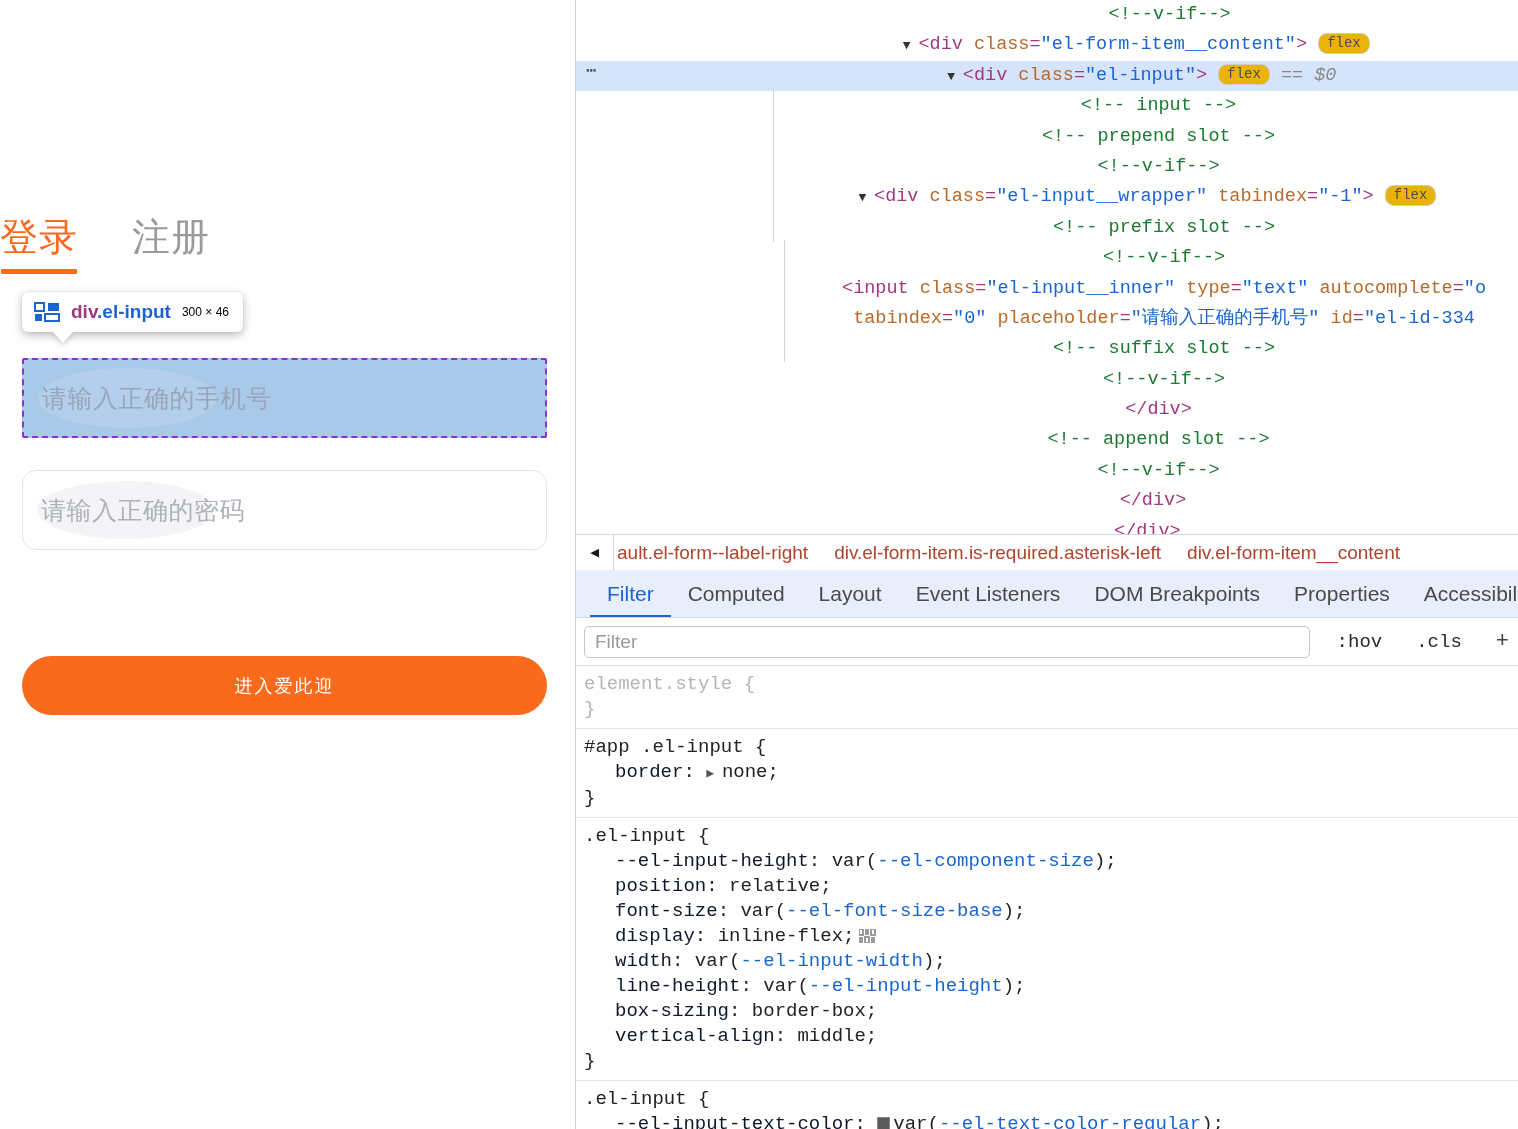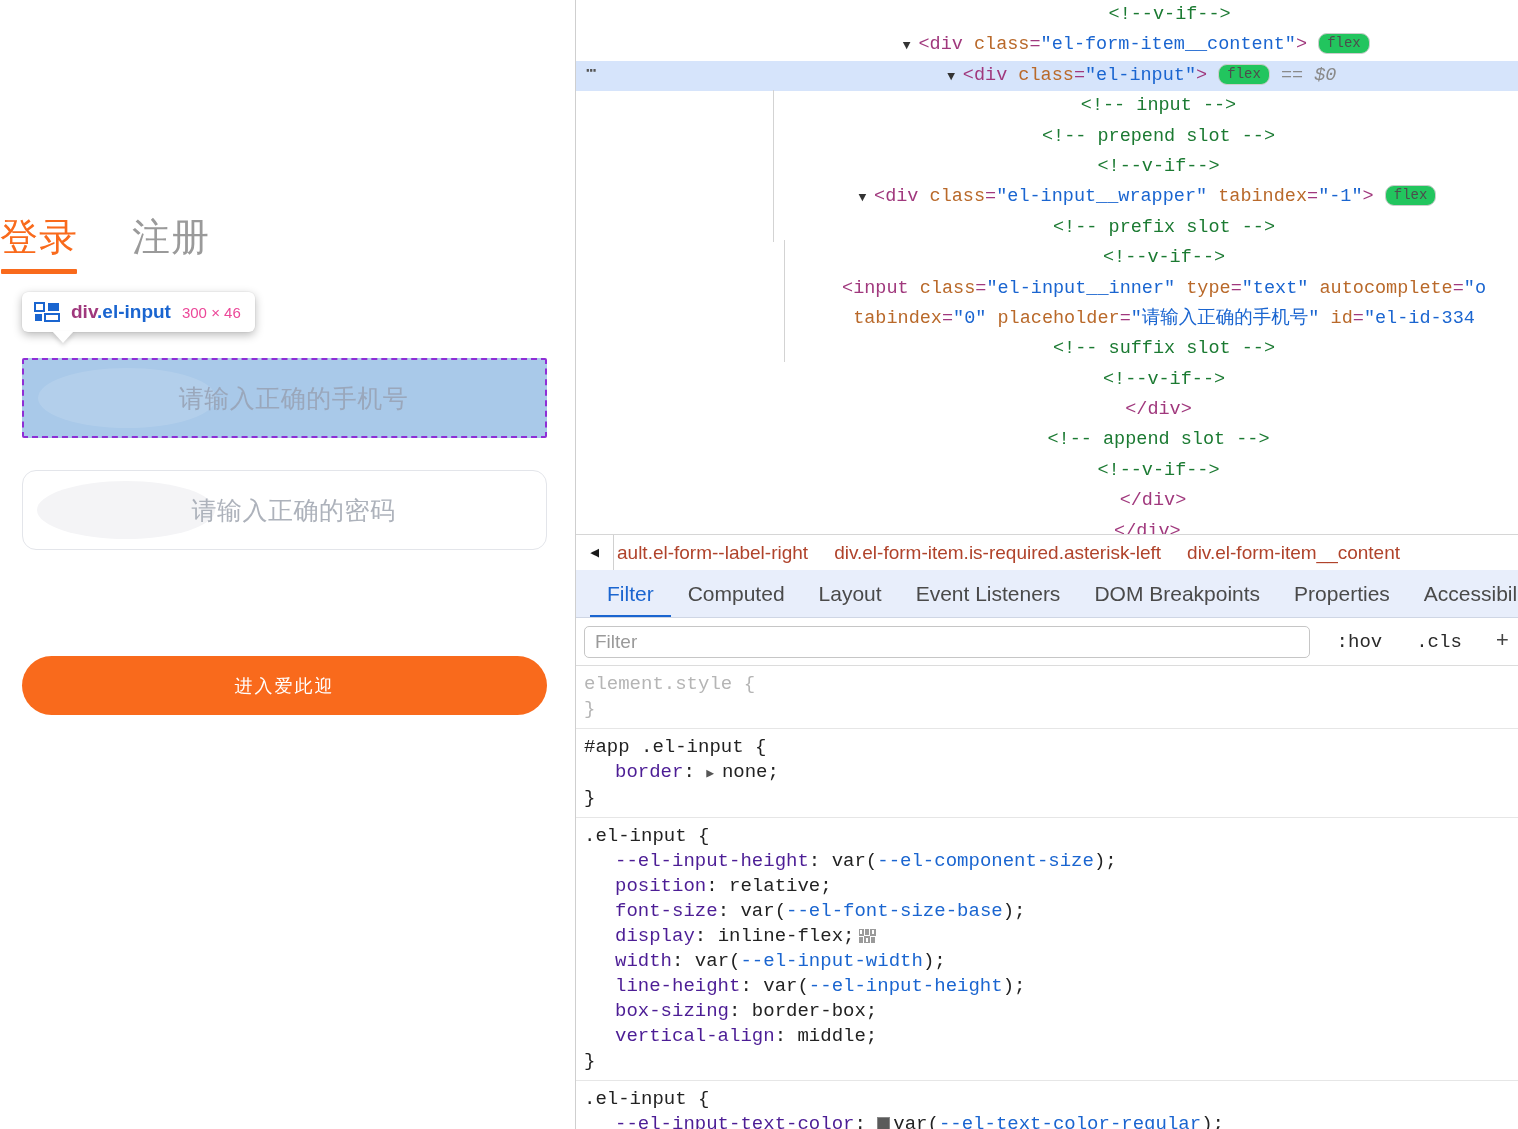--- a/index.html
+++ b/index.html
@@ -63,38 +63,38 @@
     width:0;height:0;
     border-left:11px solid transparent;
     border-right:11px solid transparent;
     border-top:12px solid #ffffff;
     filter:drop-shadow(0 3px 2px rgba(0,0,0,.14));
   }
   .tip-icon { display:block; width:26px; height:20px; flex:none; }
   .tip-sel { font-size:19px; font-weight:bold; letter-spacing:0; }
   .tip-sel .tg { color:#a0387d; }
   .tip-sel .cl { color:#1a65d0; }
-  .tip-dim { font-size:15px; color:#ec4899; }
+  .tip-dim { font-size:12px; color:#000000; }
 
   
   .field {
     position:absolute;
     left:22px;
     width:525px;
     height:80px;
   }
   .field.phone { top:358px; }
   .field.pass  { top:470px; }
 
   .inp-box {
     position:relative;
     width:100%; height:100%;
     border-radius:14px;
     overflow:hidden;
-    display:flex; align-items:center;justify-content:center;
+    display:flex; align-items:center;
   }
   .inp-box.plain {
     background:#ffffff;
     border:1px solid #e3e5ea;
   }
   .inp-box.plain::before {
     content:"";
     position:absolute;
     left:14px; top:10px;
     width:178px; height:58px;
@@ -167,21 +167,21 @@
   .arrow { color:#333; font-size:13px; }
   .punc { color:#a0387d; }
   .tag  { color:#a0387d; }
   .attr { color:#b9692a; }
   .val  { color:#1a65d0; }
   .cmt  { color:#1b7a32; }
   .eq   { color:#8a8a8a; font-style:italic; }
   .badge {
     display:inline-block;
     border:1px solid #cdcdcd;
-    background:#22c55e;
+    background:#eab308;
     border-radius:9px;
     font-size:14px;
     line-height:16px;
     padding:1px 8px 2px;
     color:#4d4d4d;
     vertical-align:2px;
     font-family:"Liberation Mono", monospace;
   }
   .guide {
     position:absolute;
@@ -284,21 +284,21 @@
     width:943px; height:463px;
     background:#fff;
     font-size:19px;
     line-height:25px;
     overflow:hidden;
     white-space:pre;
   }
   .rule { padding:6px 0 6px 8px; border-bottom:1px solid #e6e6e6; }
   .rule.dim { color:#b5b5b5; }
   .sel-txt  { color:#222; }
-  .prop { color:#4c1d95; padding-left:31px; }
+  .prop { color:#0f172a; padding-left:31px; }
   .pval { color:#222; }
   .pvar { color:#1a65d0; }
   .tri  { color:#555; font-size:13px; }
   .swatch {
     display:inline-block;
     width:13px; height:13px;
     background:#5a5a5a;
     border:1px solid #888;
     vertical-align:-1px;
     margin-right:3px;

